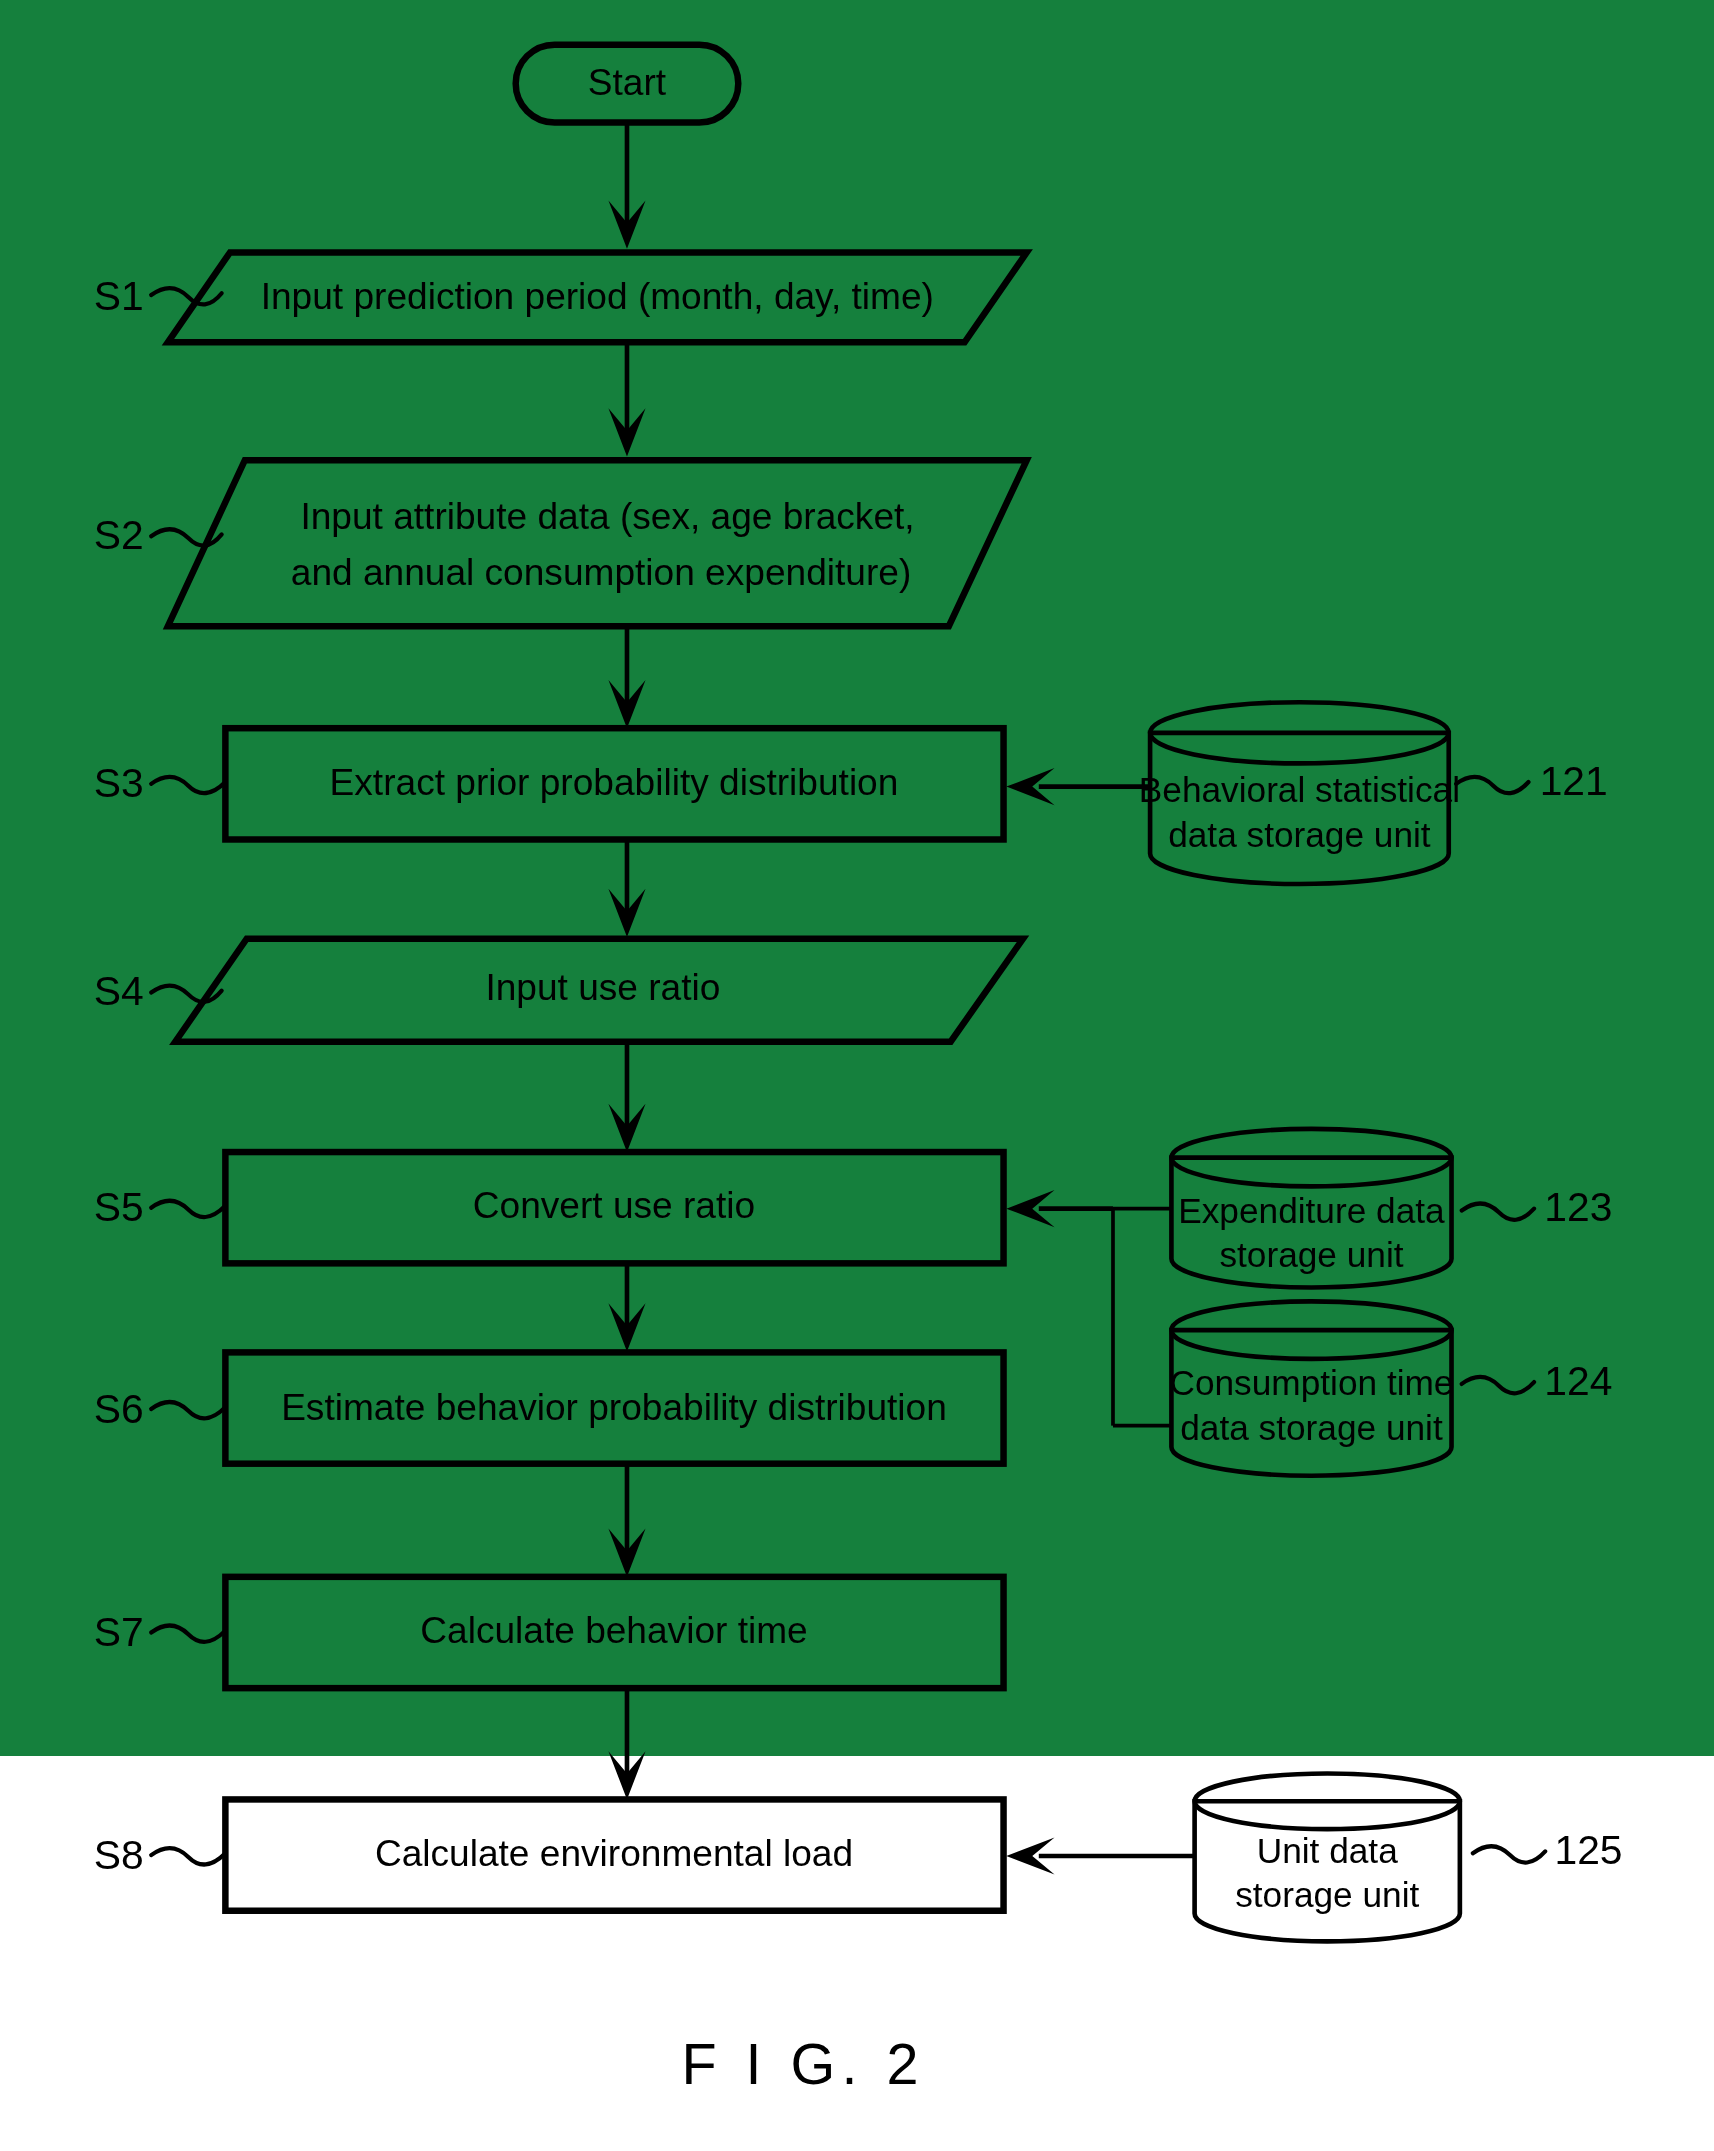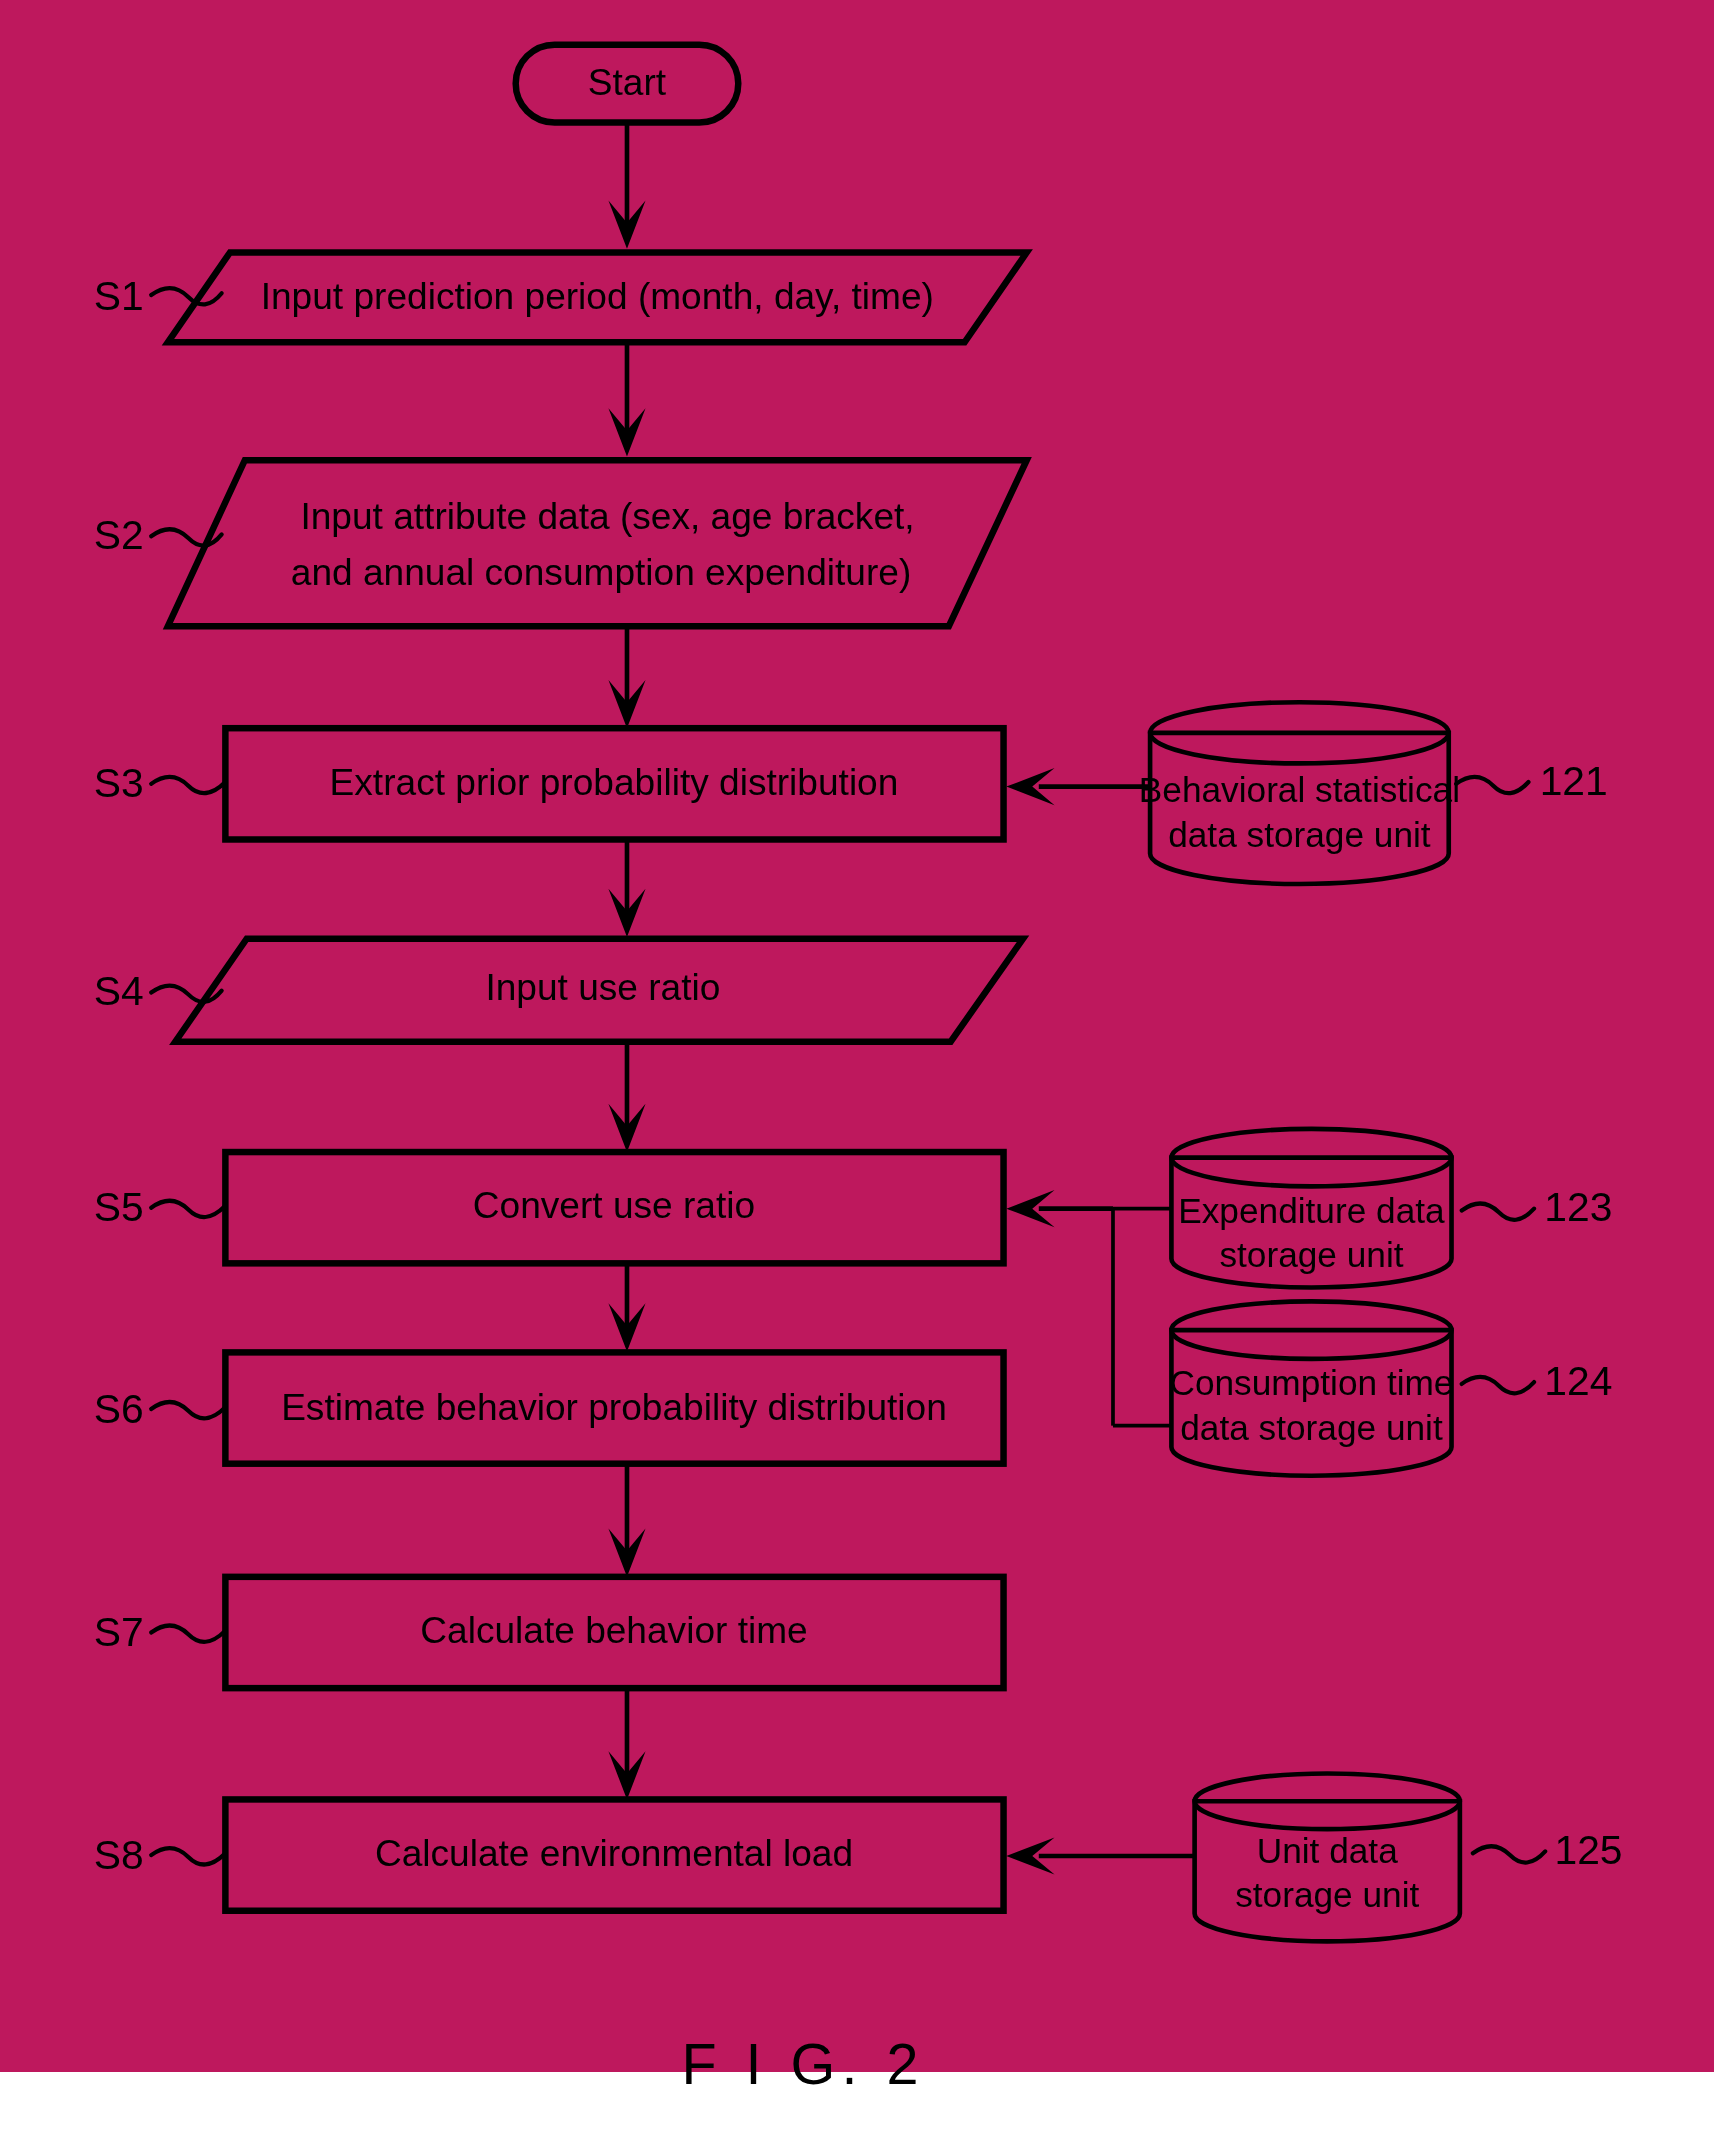--- a/index.html
+++ b/index.html
@@ -9,22 +9,22 @@
   }
   body {
     width: 1714px;
     height: 2152px;
     font-family: "Liberation Sans", sans-serif;
     overflow: hidden;
   }
   #figure-root {
     position: relative;
     width: 1714px;
-    height: 2072px;
-    background: #be185d;
+    height: 1756px;
+    background: #15803d;
   }
   svg#flow {
     position: absolute;
     top: 0;
     left: 0;
     width: 1714px;
     height: 2152px;
     display: block;
   }
   .shape-fill { fill: #ffffff; }

